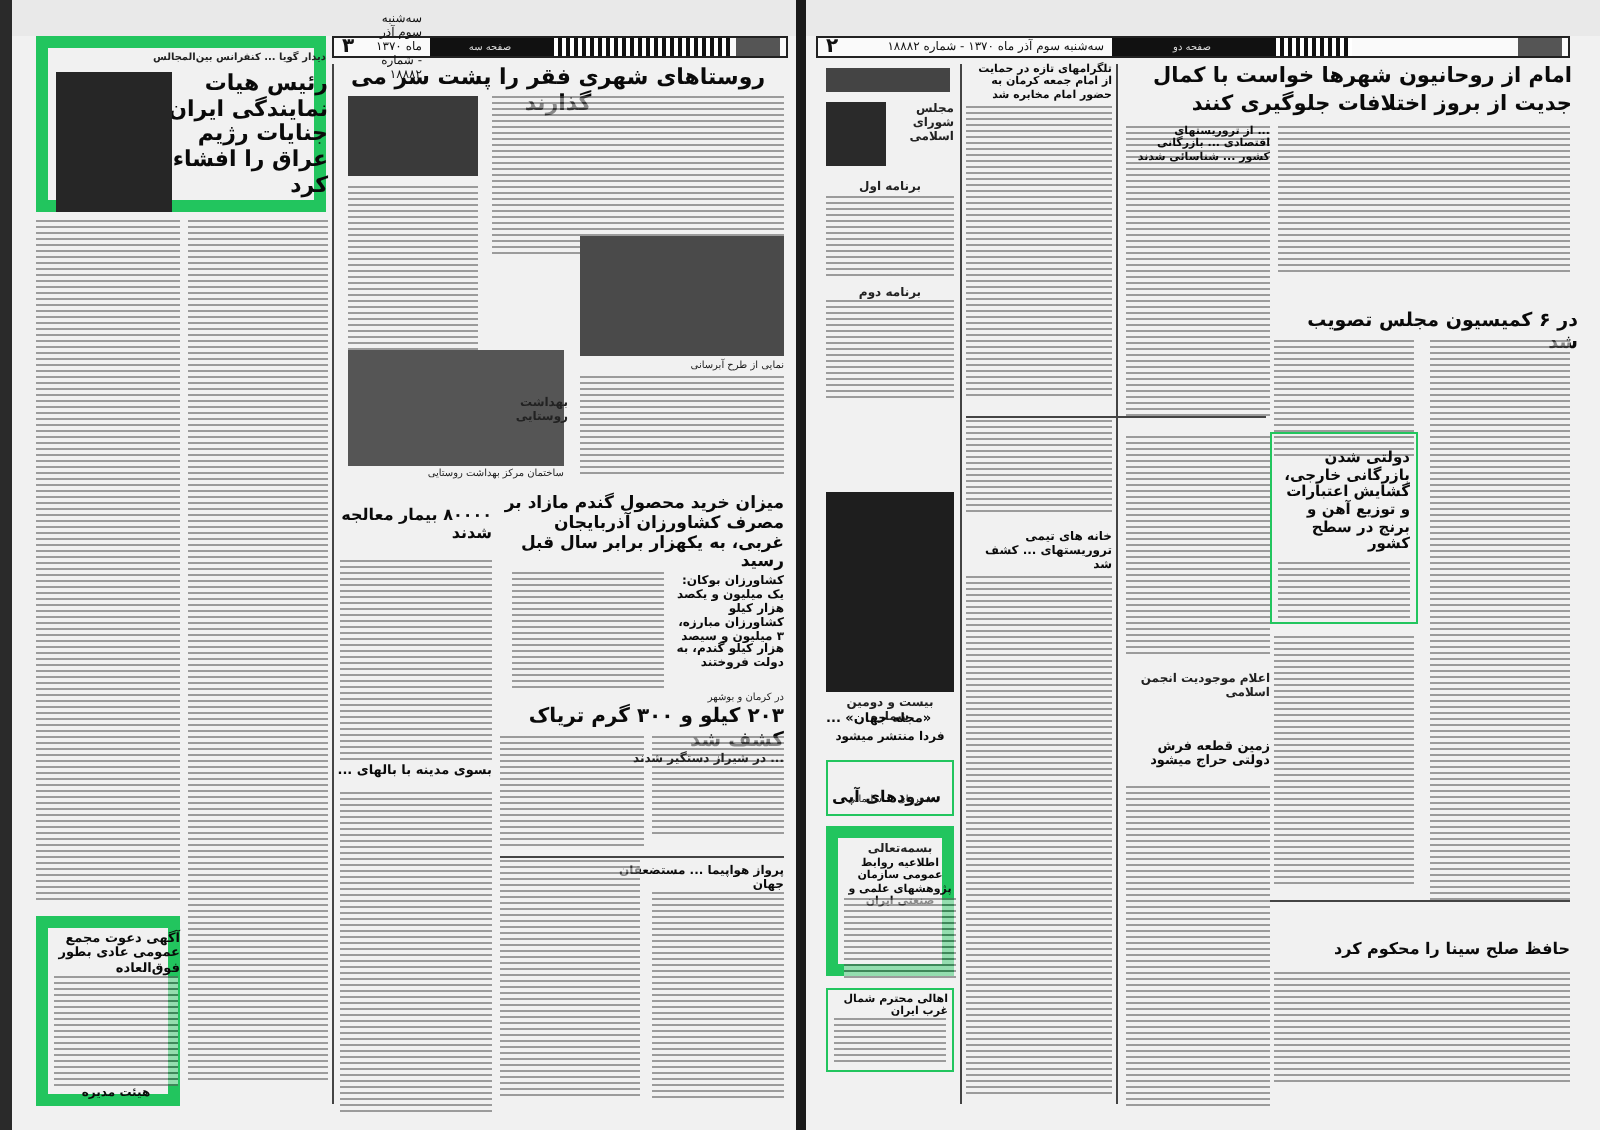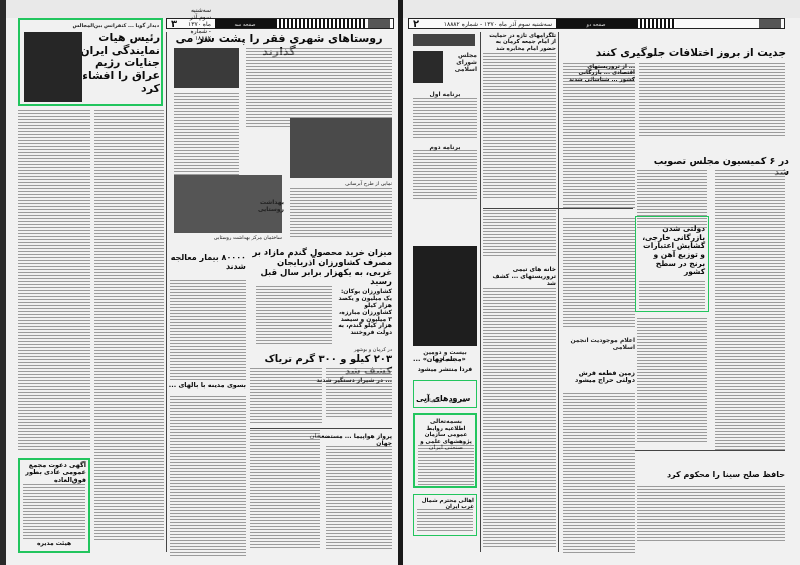--- a/index.html
+++ b/index.html
@@ -9,21 +9,21 @@
 #rp{left:403px;width:397px}
 .gutter{position:absolute;left:398px;top:0;width:5px;height:565px;background:#1a1a1a}
 .lbar{position:absolute;left:0;top:0;width:6px;height:565px;background:#2a2a2a}
 .strip{position:absolute;height:11px;border:1px solid #222;background:#fafafa;display:flex;align-items:center;font-size:6px;direction:rtl}
 .pnum{font-weight:bold;font-size:10px;padding:0 4px}
 .barcode{height:9px;width:90px;background:repeating-linear-gradient(90deg,#111 0 2px,#fff 2px 4px)}
 .bcb{height:9px;width:60px;background:#111;color:#ddd;font-size:5px;display:flex;align-items:center;justify-content:center}
 .hd{position:absolute;font-weight:bold;direction:rtl;text-align:right;line-height:1.15;color:#0a0a0a;font-family:"DejaVu Sans",sans-serif}
 .txt{position:absolute;background:repeating-linear-gradient(180deg,#555 0 1px,#f1f1f1 1px 3px);opacity:.55}
 .photo{position:absolute;background:#333}
-.box{position:absolute;border:2px solid #22c55e}
+.box{position:absolute;border:6px solid #22c55e}
 .vline{position:absolute;width:1px;background:#444}
 .hline{position:absolute;height:1px;background:#444}
 .cap{position:absolute;font-size:5px;direction:rtl;text-align:right;color:#222}
 .sm{font-size:6px;font-weight:bold}
 </style>
 </head>
 <body>
 
 <div class="lbar"></div>
 
@@ -89,20 +89,21 @@
 <div class="page" id="rp">
   <div class="strip" style="left:5px;top:0;width:377px">
     <span style="width:22px;height:9px;background:#555;margin:0 3px"></span>
     <span style="width:80px"></span>
     <span class="barcode" style="width:40px"></span>
     <span class="bcb" style="width:80px">صفحه دو</span>
     <span style="flex:1;padding:0 4px">سه‌شنبه سوم آذر ماه ۱۳۷۰ - شماره ۱۸۸۸۲</span>
     <span class="pnum">۲</span>
   </div>
 
+  <div class="hd" style="left:155px;top:14px;width:228px;font-size:10.5px">امام از روحانیون شهرها خواست با کمال</div>
   <div class="hd" style="left:155px;top:28px;width:228px;font-size:10.5px">جدیت از بروز اختلافات جلوگیری کنند</div>
 
   <div class="photo" style="left:10px;top:16px;width:62px;height:12px;background:#444"></div>
   <div class="photo" style="left:10px;top:33px;width:30px;height:32px;background:#2a2a2a"></div>
   <div class="cap sm" style="left:42px;top:33px;width:32px">مجلس شورای اسلامی</div>
   <div class="cap sm" style="left:10px;top:72px;width:64px;text-align:center">برنامه اول</div>
   <div class="txt" style="left:10px;top:80px;width:64px;height:40px"></div>
   <div class="cap sm" style="left:10px;top:125px;width:64px;text-align:center">برنامه دوم</div>
   <div class="txt" style="left:10px;top:132px;width:64px;height:50px"></div>
 

